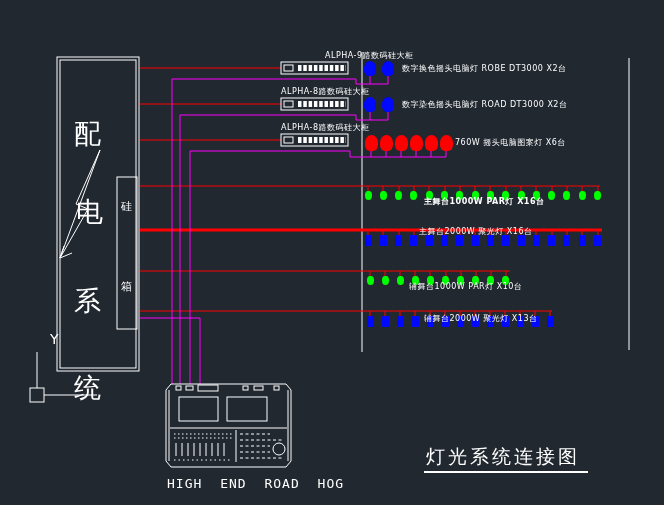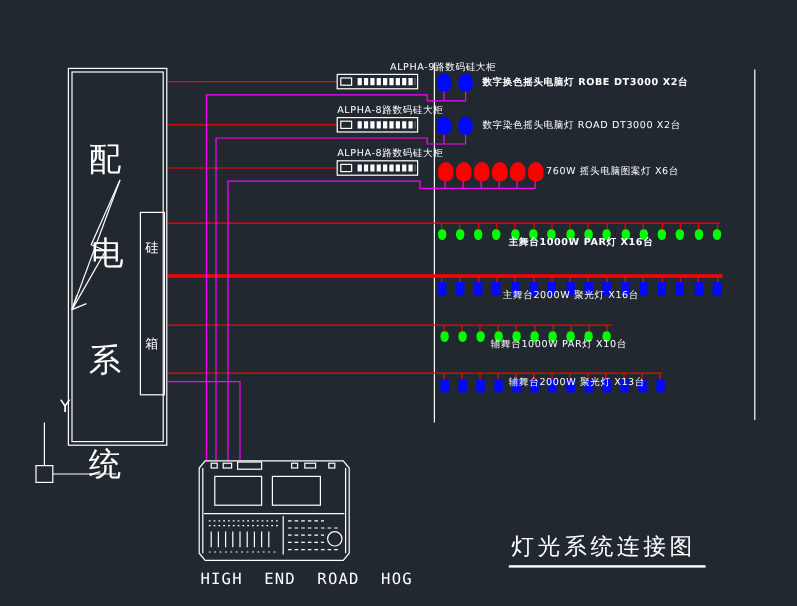--- a/index.html
+++ b/index.html
@@ -321,25 +321,25 @@
   <div class="lbl bigchar" style="left:74px;top:287px;">系</div>
   <div class="lbl bigchar" style="left:74px;top:374px;">统</div>
 
   <div class="lbl boxchar" style="left:121px;top:201px;">硅</div>
   <div class="lbl boxchar" style="left:121px;top:281px;">箱</div>
 
   <div class="lbl sm" style="left:285px;top:52px;margin-left:40px;">ALPHA-9路数码硅大柜</div>
   <div class="lbl sm" style="left:281px;top:88px;">ALPHA-8路数码硅大柜</div>
   <div class="lbl sm" style="left:281px;top:124px;">ALPHA-8路数码硅大柜</div>
 
-  <div class="lbl sm" style="left:402px;top:65px;font-weight:bold;">数字换色摇头电脑灯 ROBE DT3000 X2台</div>
+  <div class="lbl sm" style="left:402px;top:65px;">数字换色摇头电脑灯 ROBE DT3000 X2台</div>
   <div class="lbl sm" style="left:402px;top:101px;">数字染色摇头电脑灯 ROAD DT3000 X2台</div>
   <div class="lbl sm" style="left:455px;top:139px;">760W 摇头电脑图案灯  X6台</div>
   <div class="lbl sm" style="left:424px;top:198px;font-weight:bold;">主舞台1000W PAR灯  X16台</div>
-  <div class="lbl sm" style="left:419px;top:242px;">主舞台2000W 聚光灯  X16台</div>
+  <div class="lbl sm" style="left:419px;top:228px;">主舞台2000W 聚光灯  X16台</div>
   <div class="lbl sm" style="left:409px;top:283px;">辅舞台1000W PAR灯  X10台</div>
   <div class="lbl sm" style="left:424px;top:315px;">辅舞台2000W 聚光灯  X13台</div>
 
   <div class="lbl" style="left:50px;top:332px;font-size:14px;">Y</div>
 
   <div class="lbl console-label" style="left:167px;top:477px;">HIGH END ROAD HOG</div>
 
   <div class="lbl title" style="left:424px;top:447px;">灯光系统连接图</div>
 </div>
 

